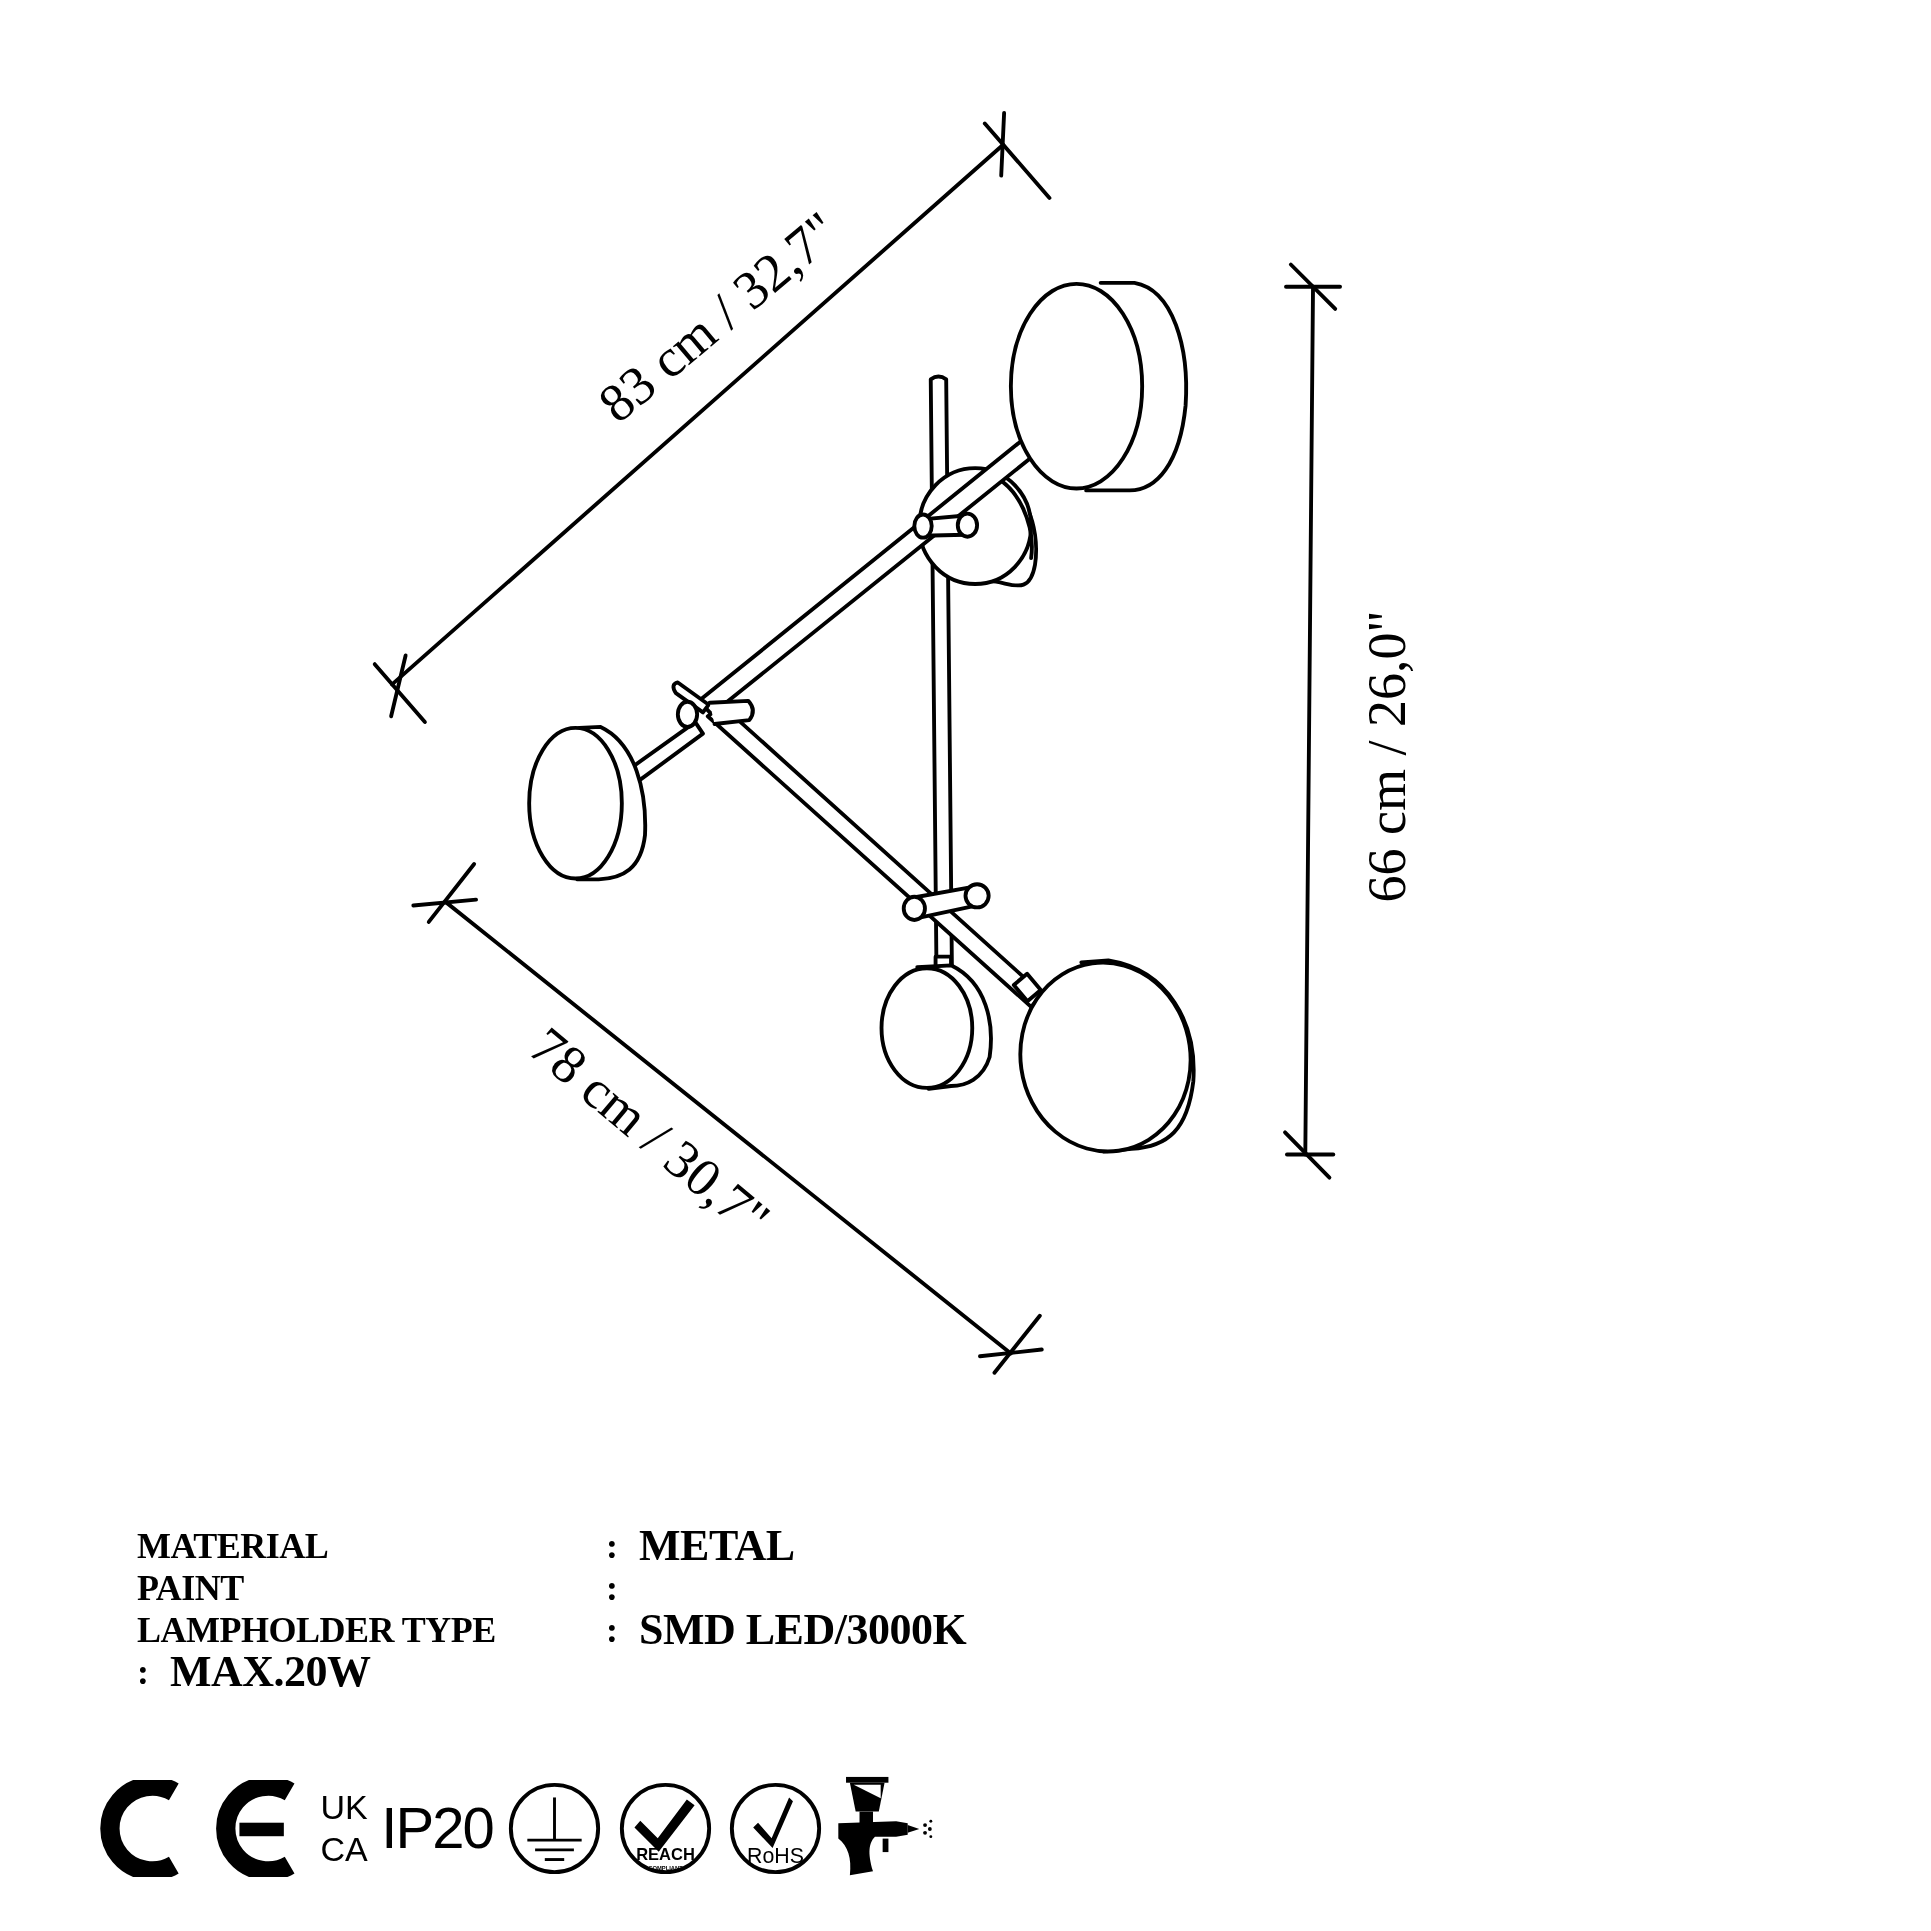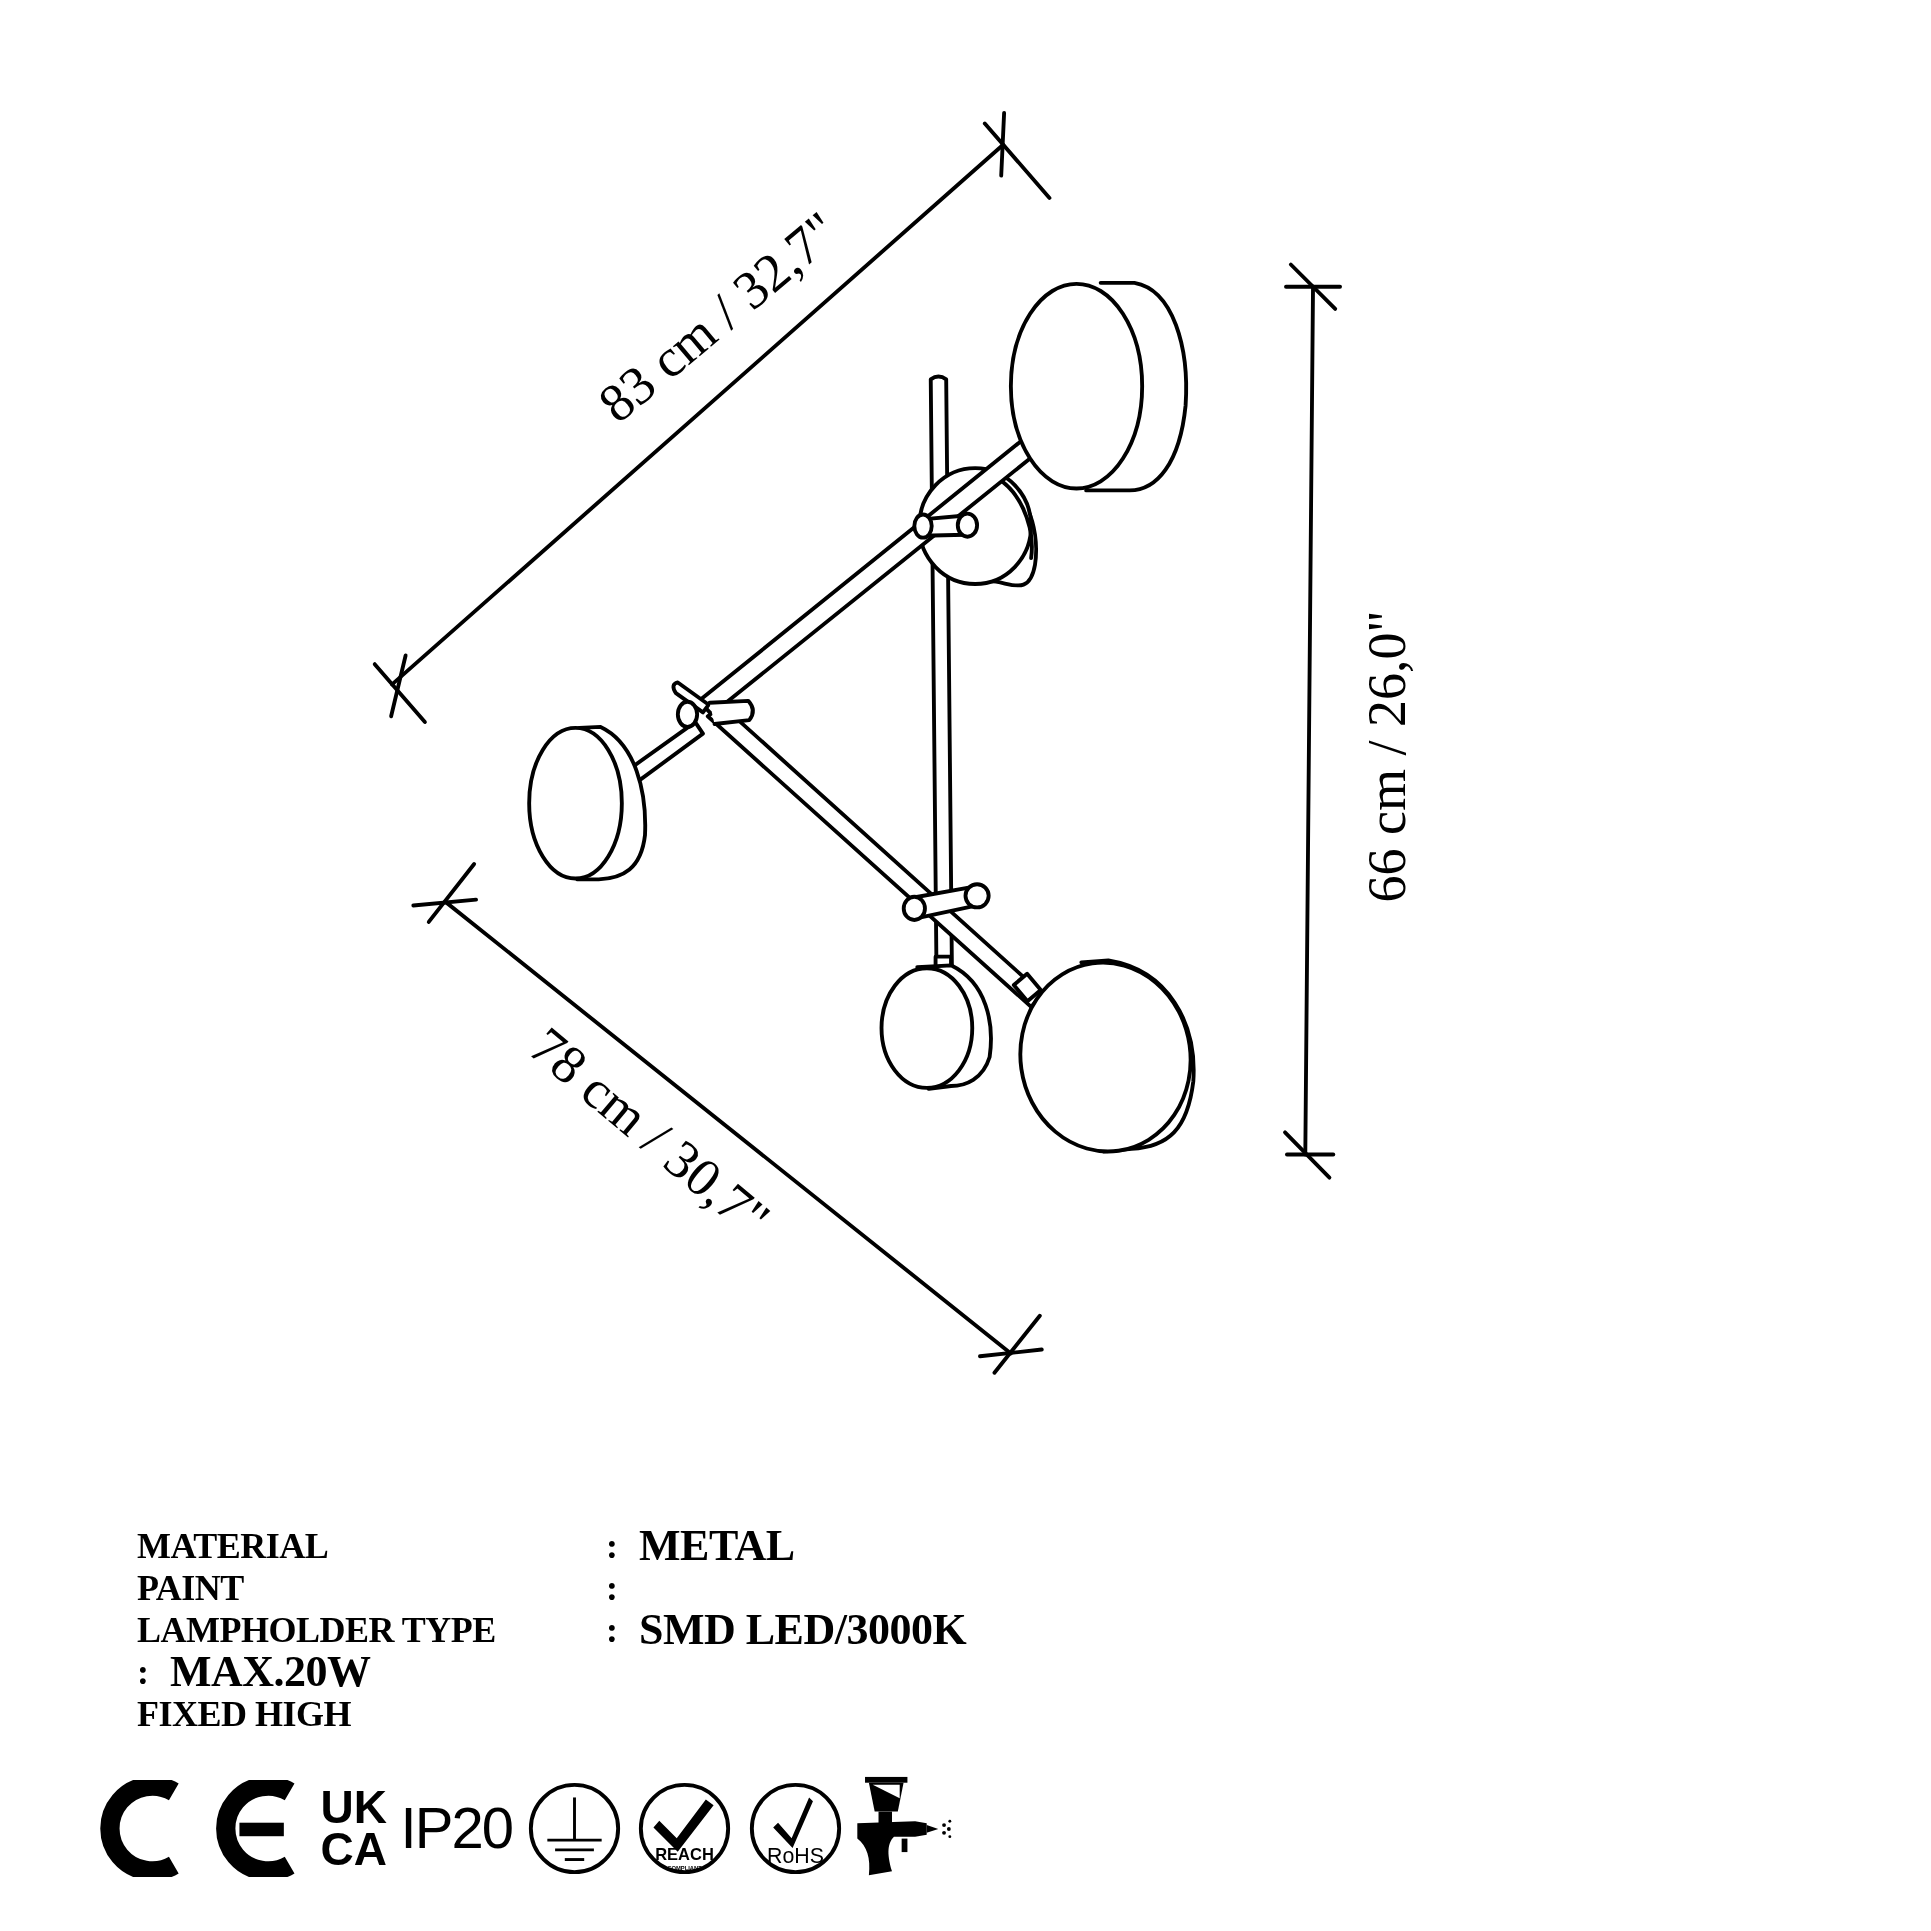--- a/index.html
+++ b/index.html
@@ -6,21 +6,21 @@
   body { width:1931px; height:1931px; position:relative; overflow:hidden;
          font-family:"Liberation Serif", "DejaVu Serif", serif; color:#000; }
   #drawing { position:absolute; left:0; top:0; width:1931px; height:1448px; }
   .specs { position:absolute; left:89px; top:1524px;margin-left:48px; }
   .spec-row { display:flex; height:42px; align-items:flex-end; }
   .spec-key { width:469px; font-weight:bold; font-size:36px; letter-spacing:-0.5px; line-height:40px; white-space:nowrap; }
   .spec-colon { width:33px; font-weight:bold; font-size:36px; line-height:40px; }
   .spec-val { font-weight:bold; font-size:44px; letter-spacing:-0.5px; line-height:40px; white-space:nowrap; }
   .certs { position:absolute; left:85px; top:1775px; display:flex; align-items:center; height:106px; }
   .cert { margin-right:13.5px; display:flex; align-items:center; }
-  .ukca { font-family:"Liberation Sans", "DejaVu Sans", sans-serif; font-weight:bold; font-size:46px; line-height:42px; display:flex; flex-direction:column; }
+  .ukca { font-family:"Liberation Sans", "DejaVu Sans", sans-serif; font-weight:normal; font-size:34px; line-height:42px; display:flex; flex-direction:column; }
   .ip { font-family:"Liberation Sans", "DejaVu Sans", sans-serif; font-size:58px; line-height:1; letter-spacing:-1.9px; font-weight:normal; }
   .dim-label { font-family:"Liberation Serif", "DejaVu Serif", serif; font-size:56px; }
 </style>
 </head>
 <body>
 
 <svg id="drawing" viewBox="0 0 2000 1500" xmlns="http://www.w3.org/2000/svg">
   <g fill="none" stroke="#000" stroke-width="4" stroke-linecap="round" stroke-linejoin="round">
 
     <g>
@@ -125,25 +125,20 @@
   </div>
   <div class="spec-row">
     <span class="spec-key">LAMPHOLDER TYPE</span>
     <span class="spec-colon">:</span>
     <span class="spec-val">SMD LED/3000K</span>
   </div>
   <div class="spec-row">
     <span class="spec-colon">:</span>
     <span class="spec-val">MAX.20W</span>
   </div>
-  <div class="spec-row">
-    <span class="spec-key">FIXED HIGH</span>
-    <span class="spec-colon"></span>
-    <span class="spec-val"></span>
-  </div>
 </div>
 
 <div class="certs">
   <div class="cert">
     <svg width="222" height="97" viewBox="0 0 230 100">
       <path d="M92,12 A44,44 0 1 0 92,88" fill="none" stroke="#000" stroke-width="20"></path>
       <path d="M212,12 A44,44 0 1 0 212,88" fill="none" stroke="#000" stroke-width="20"></path>
       <rect x="160" y="44" width="46" height="14" fill="#000"></rect>
     </svg>
   </div>

